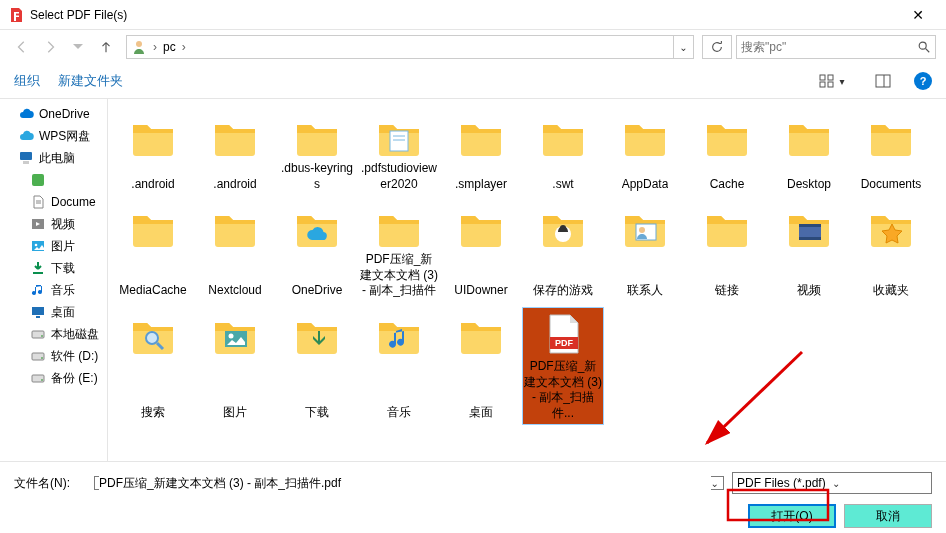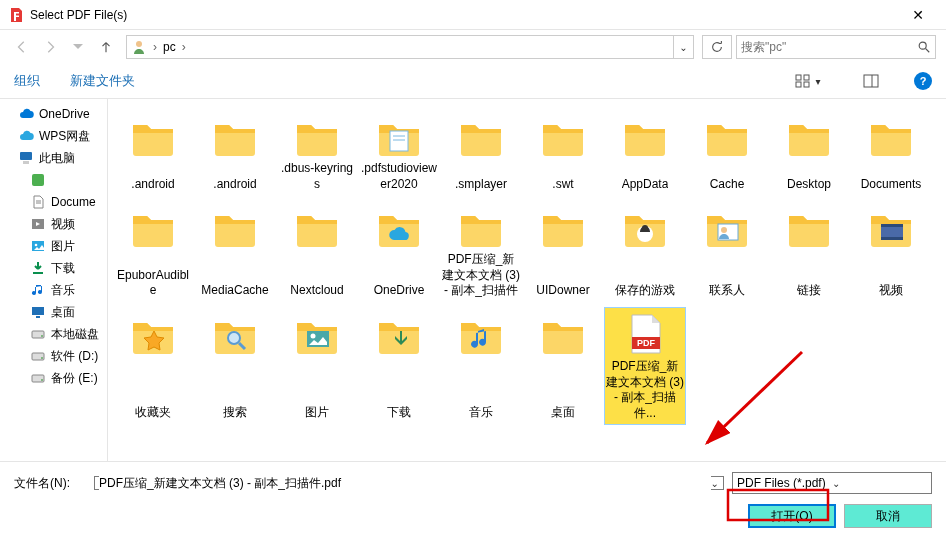--- a/index.html
+++ b/index.html
@@ -19,41 +19,41 @@
 .breadcrumb .user-icon { width: 16px; height: 16px; margin: 0 4px; }
 .breadcrumb .crumb { padding: 0 4px; cursor: pointer; }
 .breadcrumb .sep { color: #666; padding: 0 2px; }
 .dropdown-btn { width: 20px; height: 22px; border-left: 1px solid #ccc; display: flex; align-items: center; justify-content: center; cursor: pointer; }
 .refresh-btn { width: 30px; height: 24px; border: 1px solid #ccc; display: flex; align-items: center; justify-content: center; cursor: pointer; }
 .search-box { width: 200px; height: 24px; border: 1px solid #ccc; display: flex; align-items: center; padding: 0 4px; }
 .search-box input { flex: 1; border: none; outline: none; font-size: 12px; background: transparent; }
 .search-box .search-icon { color: #666; cursor: pointer; }
 
 
-.toolbar { height: 34px; display: flex; align-items: center; padding: 0 14px; gap: 30px; }
+.toolbar { height: 34px; display: flex; align-items: center; padding: 0 14px; gap: 18px; }
 .toolbar .link { color: #1b6fb5; cursor: pointer; font-size: 13px; }
 .toolbar .spacer { flex: 1; }
 .toolbar .view-btn { width: 26px; height: 22px; display: flex; align-items: center; justify-content: center; cursor: pointer; color: #555; border: 1px solid transparent; }
 .toolbar .view-btn.withcaret { width: 40px; }
 .toolbar .help { width: 18px; height: 18px; border-radius: 50%; background: #0078d7; color: #fff; display: flex; align-items: center; justify-content: center; font-size: 11px; font-weight: bold; cursor: pointer; }
 
 .divider { border-top: 1px solid #e5e5e5; }
 
 
 .main { display: flex; height: 362px; }
 .sidebar { width: 108px; border-right: 1px solid #e5e5e5; overflow: hidden; padding: 4px 0; }
 .sidebar-item { height: 22px; display: flex; align-items: center; padding-left: 18px; gap: 5px; cursor: pointer; white-space: nowrap; overflow: hidden; }
 .sidebar-item .sicon { width: 16px; height: 16px; flex-shrink: 0; }
 .sidebar-item .slabel { font-size: 12px; color: #000; overflow: hidden; text-overflow: ellipsis; }
 .sidebar-item.indent { padding-left: 30px; }
 
 .content { flex: 1; overflow: auto; padding: 8px 4px; }
 .grid { display: flex; flex-wrap: wrap; align-content: flex-start; }
 .file-item { width: 82px; margin: 2px 0; display: flex; flex-direction: column; align-items: center; cursor: pointer; padding: 4px 2px; justify-content: space-between; }
-.file-item.selected { background: #fde047; border: 1px solid #99d1ff; padding: 3px 1px; }
+.file-item.selected { background: #c2410c; border: 1px solid #99d1ff; padding: 3px 1px; }
 .file-item .ficon { width: 50px; height: 46px; margin-bottom: 2px; }
 .file-item .flabel { font-size: 12px; text-align: center; word-break: break-all; line-height: 1.3; max-height: 62px; overflow: hidden; }
 
 
 .footer { border-top: 1px solid #e5e5e5; padding: 10px 14px 8px; background: #fff; }
 .footer-row { display: flex; align-items: center; gap: 8px; margin-bottom: 10px; }
 .footer-row .fn-label { text-align: left; padding-right: 2px; width: 72px; }
 .filename-select { flex: 1; height: 14px; border: 1px solid #7a7a7a; display: flex; align-items: center; padding: 0 4px; background: #fff; }
 .filename-select input { flex: 1; border: none; outline: none; font-size: 12px; }
 .filetype-select { width: 200px; height: 22px; border: 1px solid #7a7a7a; display: flex; align-items: center; padding: 0 4px; background: #fff; }
@@ -371,29 +371,20 @@
           </div>
           <div class="flabel">Documents</div>
         </div>
         <div class="file-item">
           <div class="ficon">
             <svg viewBox="0 0 50 46" width="50" height="46">
               <path fill="#fcd667" d="M5 12h14l4 4h22v24a3 3 0 0 1-3 3H8a3 3 0 0 1-3-3z"></path>
               <path fill="#f9c23c" d="M5 12h14l4 4h22v4H5z"></path>
             </svg>
           </div>
-          <div class="flabel">EpuborAudible</div>
-        </div>
-        <div class="file-item">
-          <div class="ficon">
-            <svg viewBox="0 0 50 46" width="50" height="46">
-              <path fill="#fcd667" d="M5 12h14l4 4h22v24a3 3 0 0 1-3 3H8a3 3 0 0 1-3-3z"></path>
-              <path fill="#f9c23c" d="M5 12h14l4 4h22v4H5z"></path>
-            </svg>
-          </div>
           <div class="flabel">MediaCache</div>
         </div>
         <div class="file-item">
           <div class="ficon">
             <svg viewBox="0 0 50 46" width="50" height="46">
               <path fill="#fcd667" d="M5 12h14l4 4h22v24a3 3 0 0 1-3 3H8a3 3 0 0 1-3-3z"></path>
               <path fill="#f9c23c" d="M5 12h14l4 4h22v4H5z"></path>
             </svg>
           </div>
           <div class="flabel">Nextcloud</div>

